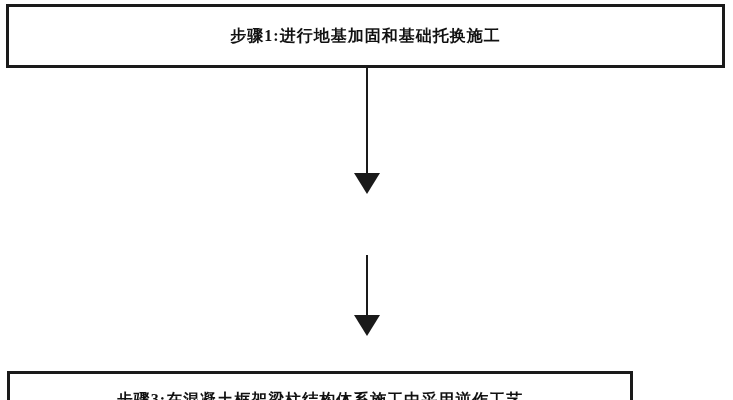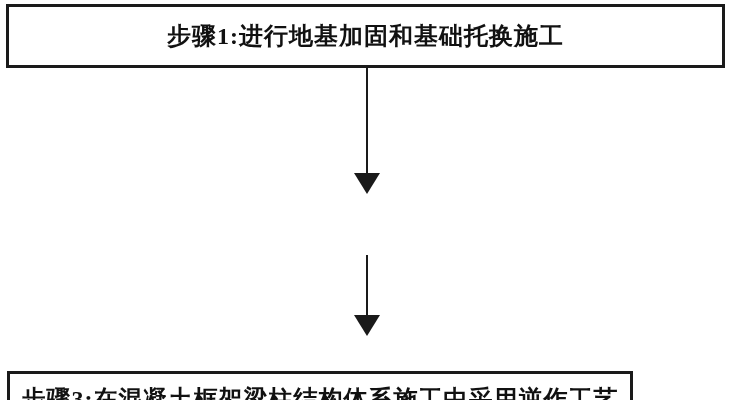--- a/index.html
+++ b/index.html
@@ -21,21 +21,21 @@
   }
   .step-box {
     position: absolute;
     background: var(--background);
     border: 3px solid var(--line);
     display: flex;
     align-items: center;
     justify-content: center;
     text-align: center;
     font-weight: 700;
-    font-size: 24px;
+    font-size: 16px;
     letter-spacing: 1px;
     color: var(--text);
     line-height: 1.1;
   }
   .step-box.box-1 { left: 6px;  top: 4px;   width: 719px; height: 64px; }
   .step-box.box-2 { left: 8px;  top: 193px; width: 719px; height: 63px; }
   .step-box.box-3 { left: 7px;  top: 335px; width: 626px; height: 57px; margin-top: 36px; }
 
   .arrow {
     position: absolute;

